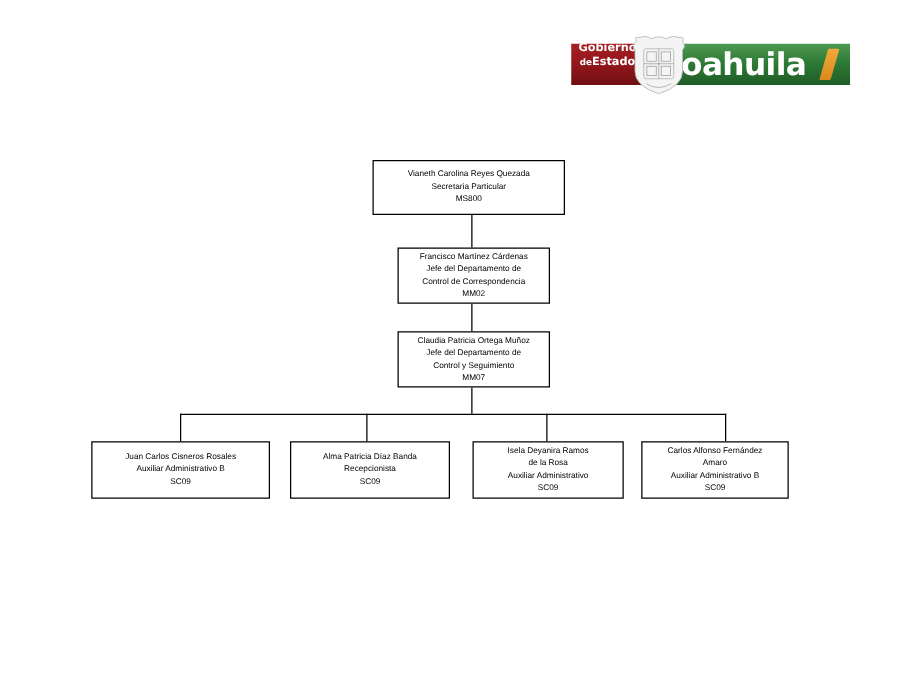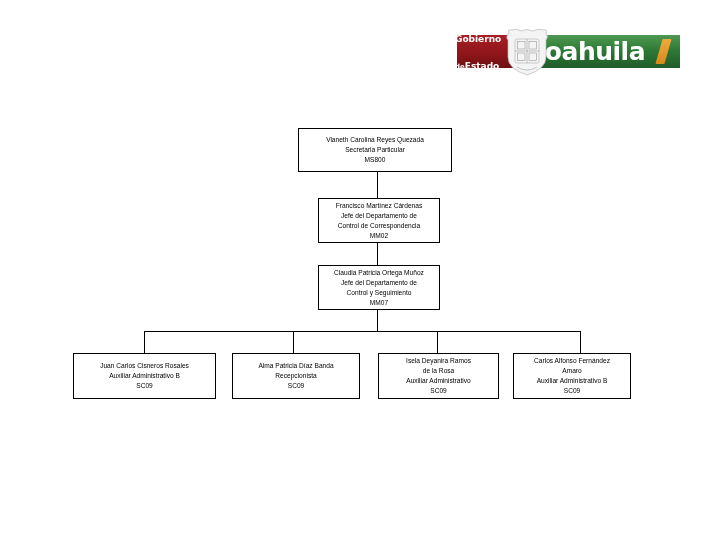--- a/index.html
+++ b/index.html
@@ -66,25 +66,25 @@
     height: 33px;
     background: linear-gradient(to bottom, #a81f24 0%, #8c1519 60%, #6e0f12 100%);
   }
   .logo-red-l1, .logo-red-l2 {
     position: absolute;
     left: 0;
     width: 62px;
     color: #ffffff;
     font-size: 9px;
     font-weight: bold;
-    text-align: left;
+    text-align: center;
     font-family: "DejaVu Sans", sans-serif;
   }
   .logo-red-l1 { top: 7px; }
-  .logo-red-l2 { top: 34px; }
+  .logo-red-l2 { top: 18px; }
   .logo-red-l2 .small { font-size: 7px; }
   .logo-shield {
     position: absolute;
     left: 48px;
     top: 0px;
     width: 48px;
     height: 50px;
   }
 
   

